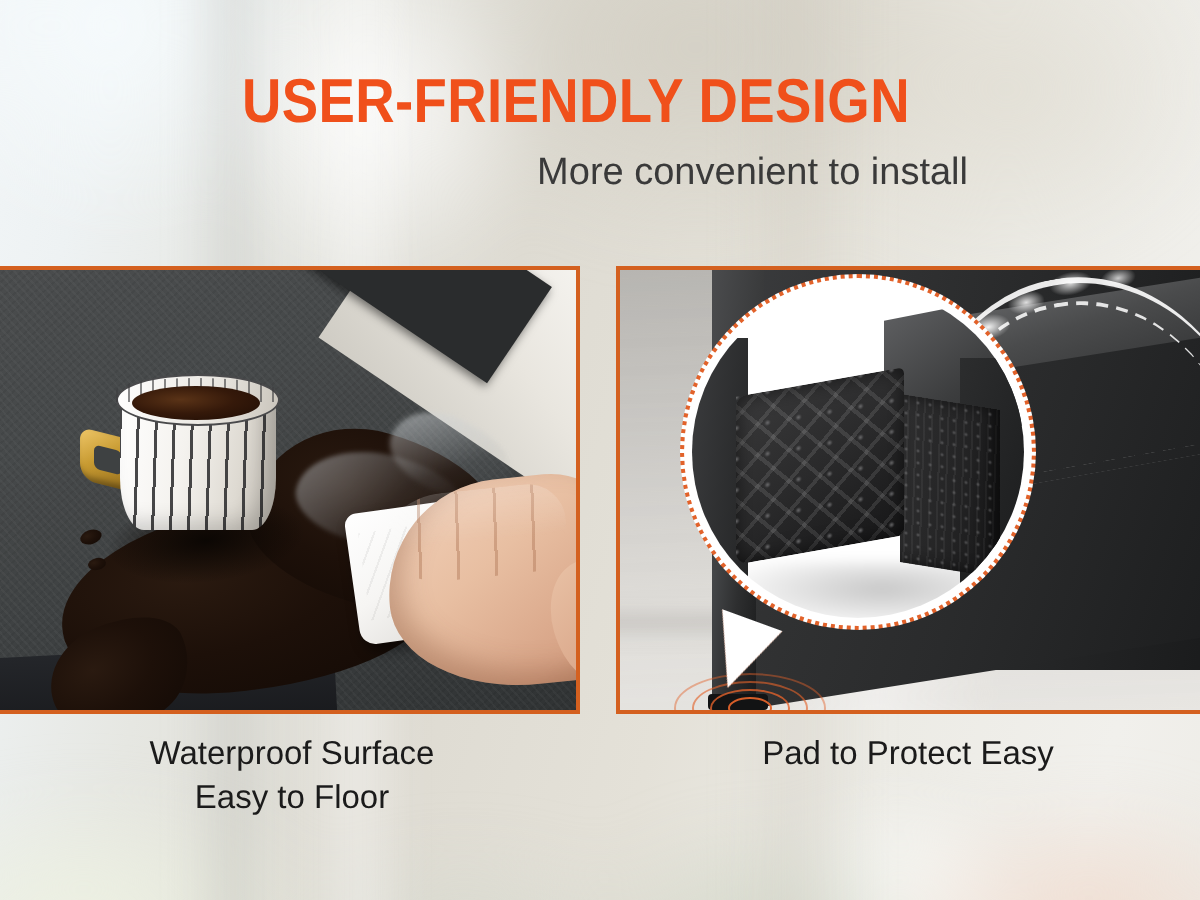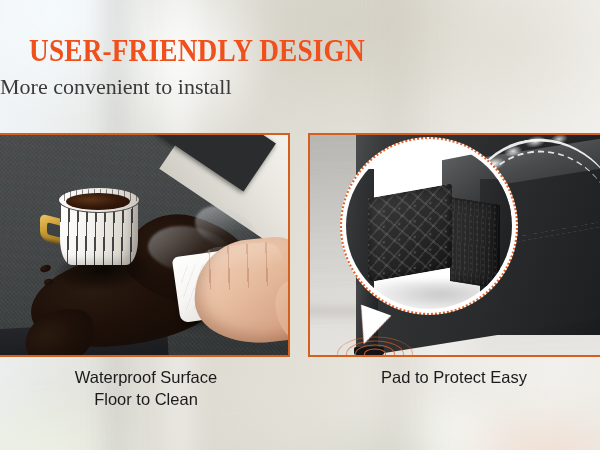--- a/index.html
+++ b/index.html
@@ -41,33 +41,32 @@
       linear-gradient(90deg,
         rgba(0,0,0,0) 20%, rgba(170,172,168,.30) 23%, rgba(0,0,0,0) 26%,
         rgba(0,0,0,0) 29%, rgba(255,255,255,.45) 32%, rgba(0,0,0,0) 36%,
         rgba(0,0,0,0) 60%, rgba(198,193,182,.25) 64%, rgba(0,0,0,0) 70%);
     filter: blur(10px);
   }
 
   
   #header {
     position: absolute; left: 0; top: 34px; width: 484px;
-    text-align: left;
-    font-family: Liberation Serif, serif;
+    text-align: right;
   }
   #title {
     font-size: 31px;
     font-weight: 700;
     letter-spacing: .2px;
     line-height: 34px;
     transform: scaleX(.88);
     white-space: nowrap;
   }
   #subtitle {
-    font-size: 22px;
+    font-size: 19px;
     font-weight: 400;
     line-height: 24px;
     margin-top: 7px;
     white-space: nowrap;
   }
 
   
   #panels {
     position: absolute; left: 0; top: 133px;
     width: 600px; height: 224px;
@@ -520,18 +519,18 @@
           <div class="mag-shadow"></div>
         </div>
       </div>
     </div>
   </div>
 </div>
 
 <div id="captions">
   <div class="caption" id="caption-left" style="color: rgb(27, 27, 27);">
     <span class="l1">Waterproof Surface</span>
-    <span class="l2">Floor to Clean</span>
+    <span class="l2">Easy to Floor</span>
   </div>
   <div class="caption" id="caption-right" style="color: rgb(27, 27, 27);">
     <span class="l2">Pad to Protect Easy</span>
   </div>
 </div>
 
 </body></html>

